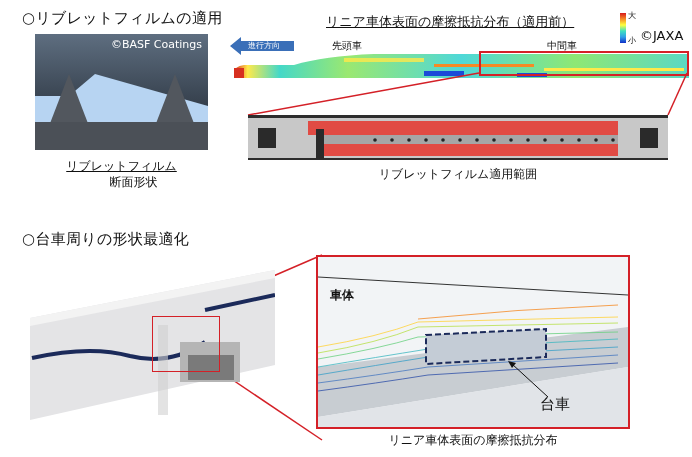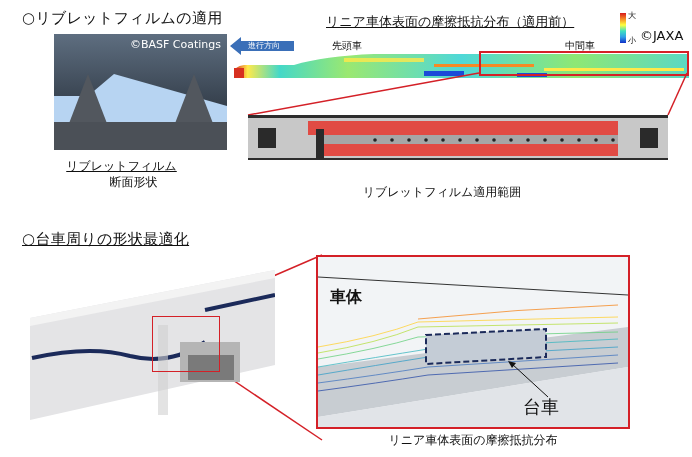--- a/index.html
+++ b/index.html
@@ -8,21 +8,21 @@
   .heading{font-size:15px;font-weight:500;letter-spacing:0.3px;}
   .caption{font-size:12px;text-align:center;}
   .photo{background:#3a4656;overflow:hidden;}
   .small{font-size:10px;}
 </style>
 </head>
 <body>
 
 <div class="abs heading" style="left:22px;top:9px;">○リブレットフィルムの適用</div>
 
-<div class="abs photo" style="left:35px;top:34px;width:173px;height:116px;margin-left:19px;">
+<div class="abs photo" style="left:35px;top:34px;width:173px;height:116px;">
   <svg width="173" height="116">
     <defs>
       <linearGradient id="bgTop" x1="0" y1="0" x2="0" y2="1">
         <stop offset="0" stop-color="#5e6e80"></stop>
           <stop offset="1" stop-color="#1c232c"></stop>
       </linearGradient>
     </defs>
     <rect width="173" height="116" fill="url(#bgTop)"></rect>
     <polygon points="0,62 34,62 60,40 173,72 173,92 0,92" fill="#b7d4f2"></polygon>
     <polygon points="14,92 34,40 54,92" fill="#52575e"></polygon>
@@ -36,21 +36,21 @@
 
 <div class="abs" style="left:326px;top:13px;font-size:13px;text-decoration:underline;">リニア車体表面の摩擦抵抗分布（適用前）</div>
 
 <div class="abs" style="left:230px;top:37px;width:64px;height:18px;">
   <svg width="64" height="18">
     <polygon points="0,9 11,0 11,4 64,4 64,14 11,14 11,18" fill="#3a6fb8"></polygon>
   </svg>
   <div class="abs small" style="left:18px;top:3px;color:#fff;font-size:8px;">進行方向</div>
 </div>
 <div class="abs small" style="left:332px;top:39px;">先頭車</div>
-<div class="abs small" style="left:565px;top:39px;">中間車</div>
+<div class="abs small" style="left:547px;top:39px;">中間車</div>
 
 <div class="abs" style="left:620px;top:13px;">
   <div style="width:6px;height:30px;background:linear-gradient(#d7191c,#f58a25,#ffff3f,#3fe0c0,#2fa0e8,#1030c8);"></div>
   <div class="abs small" style="left:8px;top:-3px;font-size:8px;">大</div>
   <div class="abs small" style="left:8px;top:22px;font-size:8px;">小</div>
 </div>
 <div class="abs" style="left:640px;top:28px;font-size:13px;">©JAXA</div>
 
 <div class="abs" style="left:234px;top:50px;width:455px;height:30px;">
   <svg width="455" height="30">
@@ -105,23 +105,23 @@
         <circle cx="263" cy="25" r="1.8"></circle>
         <circle cx="280" cy="25" r="1.8"></circle>
         <circle cx="297" cy="25" r="1.8"></circle>
         <circle cx="314" cy="25" r="1.8"></circle>
         <circle cx="331" cy="25" r="1.8"></circle>
         <circle cx="348" cy="25" r="1.8"></circle>
         <circle cx="365" cy="25" r="1.8"></circle>
     </g>
   </svg>
 </div>
-<div class="abs caption" style="left:232px;top:166px;width:420px;margin-top:18px;">リブレットフィルム適用範囲</div>
+<div class="abs caption" style="left:248px;top:166px;width:420px;">リブレットフィルム適用範囲</div>
 
-<div class="abs heading" style="left:22px;top:230px;text-decoration:underline;">○台車周りの形状最適化</div>
+<div class="abs heading" style="left:22px;top:230px;">○台車周りの形状最適化</div>
 
 <div class="abs" style="left:30px;top:270px;width:245px;height:150px;">
   <svg width="245" height="150">
     <polygon points="0,48 245,0 245,95 0,150" fill="#e4e4e6"></polygon>
     <polygon points="0,48 245,0 245,8 0,56" fill="#f3f3f3"></polygon>
     <path d="M2,88 Q60,75 100,86 Q140,96 175,72" stroke="#1b2a5a" stroke-width="4" fill="none"></path>
     <path d="M175,40 L245,25" stroke="#1b2a5a" stroke-width="4"></path>
     <rect x="150" y="72" width="60" height="40" fill="#b5b5b5"></rect>
     <rect x="158" y="85" width="46" height="25" fill="#7a7a7a"></rect>
     <rect x="128" y="55" width="10" height="90" fill="#d0d0d0" opacity="0.6"></rect>
@@ -141,16 +141,16 @@
       <path d="M0,110 Q60,100 110,92 L300,82" stroke="#40b8c0"></path>
       <path d="M0,118 Q60,108 110,100 L300,90" stroke="#3aa0c8"></path>
       <path d="M0,126 Q60,118 110,110 L300,98" stroke="#4878c0"></path>
       <path d="M0,134 Q60,126 110,118 L300,106" stroke="#3050a8"></path>
       <path d="M100,62 Q200,52 300,48" stroke="#f58a25"></path>
     </g>
     <polygon points="108,78 228,72 228,100 108,107" fill="#c4ccd6" stroke="#1b2a5a" stroke-width="2" stroke-dasharray="6,3"></polygon>
     <line x1="194" y1="107" x2="230" y2="140" stroke="#111" stroke-width="1"></line>
     <polygon points="190,104 198,106 194,111" fill="#111"></polygon>
   </svg>
-  <div class="abs" style="left:12px;top:30px;font-size:16px;font-weight:bold;">車体</div>
-  <div class="abs" style="left:205px;top:138px;font-size:18px;">台車</div>
+  <div class="abs" style="left:12px;top:30px;font-size:12px;font-weight:bold;">車体</div>
+  <div class="abs" style="left:222px;top:138px;font-size:15px;">台車</div>
 </div>
 <div class="abs caption" style="left:316px;top:432px;width:314px;">リニア車体表面の摩擦抵抗分布</div>
 
 </body></html>

